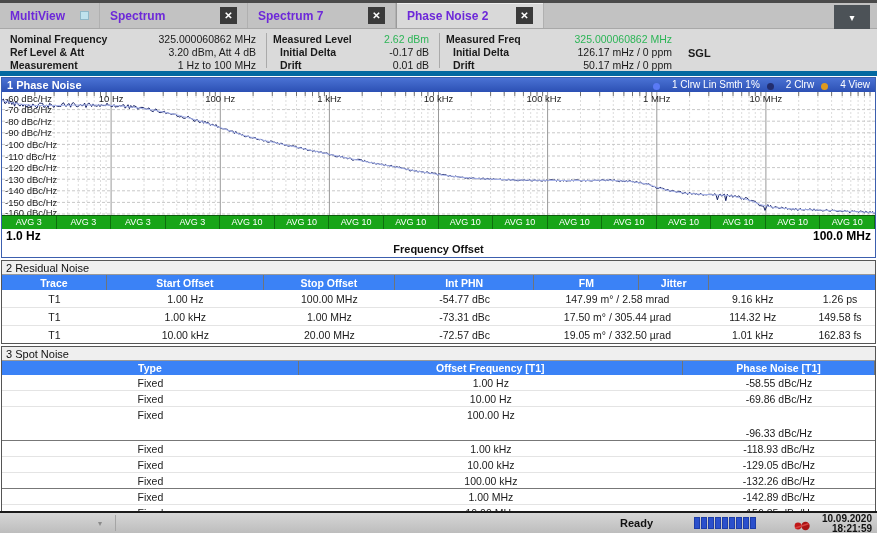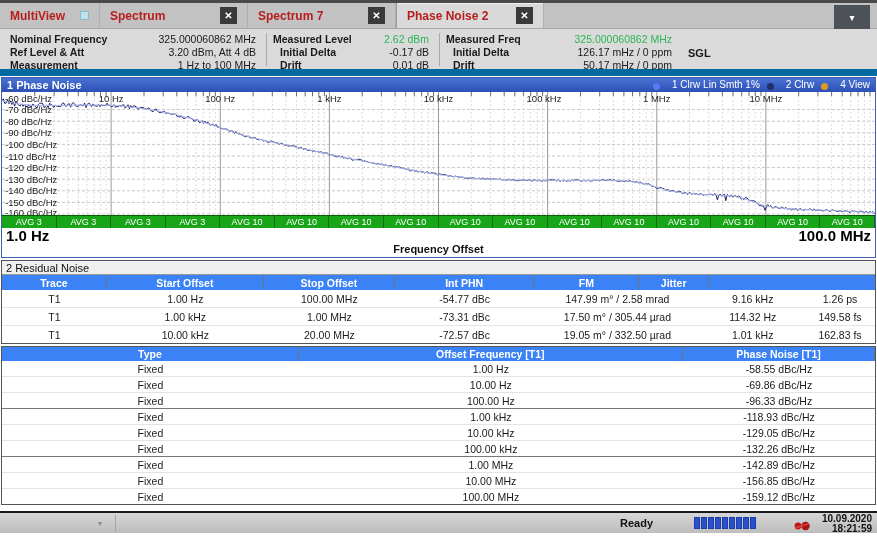--- a/index.html
+++ b/index.html
@@ -1,30 +1,30 @@
 <!DOCTYPE html>
 <html><head>
 <meta charset="utf-8">
 <style>
   * { margin:0; padding:0; box-sizing:border-box; }
   body { background:#888; font-family:"Liberation Sans", sans-serif; }
   .screen { width:877px; height:540px; background:#fff; position:relative; overflow:hidden; border-top:3px solid #4a4a4a;}
   
   .tabbar { height:26px; background:#c2c2c2; display:flex; align-items:stretch; position:relative; border-bottom:1px solid #a8a8a8;}
-  .tab { display:flex; align-items:center; padding:0 10px; font-size:12px; font-weight:bold; color:#b91c1c; gap:8px; justify-content:space-between; border-right:1px solid #b0b0b0; cursor:default;}
+  .tab { display:flex; align-items:center; padding:0 10px; font-size:12px; font-weight:bold; color:#6d28d9; gap:8px; justify-content:space-between; border-right:1px solid #b0b0b0; cursor:default;}
   .tab.w-mv { width:100px; }
   .tab.w-std { width:148px; }
   .tab.active { background:#d9d9d9; border-left:1px solid #9a9a9a; box-shadow:inset 0 1px 0 #efefef; }
   .mv-icon { width:9px; height:9px; background:#bfe3ee; border:1px solid #8fb8c8; display:inline-block; }
   .tab-close { width:17px; height:17px; background:#3a3a3a; color:#fff; font-size:10px; font-weight:bold; display:flex; align-items:center; justify-content:center; cursor:pointer; }
   .tab-close::before { content:"\2715"; }
   .menu-btn { position:absolute; right:7px; top:2px; width:36px; height:24px; background:#4c5257; color:#fff; display:flex; align-items:center; justify-content:center; font-size:10px; cursor:pointer; }
   .menu-btn::before { content:"\25BE"; }
   
-  .infobar { height:47px; background:#dadada; display:flex; padding:3px 0 2px 6px; font-size:10.5px; color:#1a1a1a; border-bottom:7px solid #0369a1; position:relative;}
+  .infobar { height:47px; background:#dadada; display:flex; padding:3px 0 2px 6px; font-size:10.5px; color:#1a1a1a; border-bottom:5px solid #0369a1; position:relative;}
   .info-col { display:flex; flex-direction:column; justify-content:space-between; padding:1px 8px 1px 4px; }
   .info-col.c1 { width:258px; } .info-col.c2 { width:168px; } .info-col.c3 { width:238px; }
   .vdiv { width:1px; background:#aaa; margin:1px 2px; }
   .info-row { display:flex; justify-content:space-between; line-height:13px; }
   .info-label { font-weight:bold; white-space:nowrap; }
   .info-row.indent .info-label { padding-left:7px; }
   .info-value { white-space:nowrap; text-align:right; }
   .info-value.green { color:#2db557; }
   .sgl { font-weight:bold; font-size:11px; padding:15px 0 0 8px; }
   
@@ -33,21 +33,21 @@
   .ct-label { font-weight:bold; flex:0 0 auto; }
   .legend { margin-left:auto; display:flex; gap:7px; font-size:10px; align-items:center; }
   .leg-item { display:flex; align-items:flex-end; gap:12px; cursor:pointer;}
   .leg-dot { width:7px; height:7px; border-radius:50%; display:inline-block; }
   .plot { position:relative; height:126px; background:#fff; overflow:hidden; }
   .plot svg { position:absolute; left:0; top:0; }
   .xlab { position:absolute; top:1px; transform:translateX(-50%); font-size:9.5px; color:#222; background:rgba(255,255,255,.0); }
   .ylab { position:absolute; left:3px; font-size:9.5px; color:#222; }
   .avgbar { height:14px; display:flex; background:#18a518; border-top:1px solid #0a5c0a; }
   .avgseg { flex:1; border-right:1px solid #0d6e0d; color:#fff; font-size:9px; display:flex; align-items:center; justify-content:center; white-space:nowrap; overflow:hidden;}
-  .xminmax { height:15px; display:flex; justify-content:space-between; align-items:center; font-size:15px; font-weight:bold; padding:0 4px; }
+  .xminmax { height:15px; display:flex; justify-content:space-between; align-items:center; font-size:12px; font-weight:bold; padding:0 4px; }
   .freq-offset { height:14px; text-align:center; font-size:11px; font-weight:bold; color:#111; }
   
   .datawin { margin:2px 1px 0 1px; border:1px solid #555; background:#fff; }
   .win-title { height:14px; background:#efefef; border-bottom:1px solid #999; font-size:11px; color:#111; padding:0 4px; display:flex; align-items:center; }
   .thead { display:flex; background:#3b82f6; color:#fff; font-weight:bold; font-size:10.5px; }
   .thead .cell { border-right:1px solid #6d747b; }
   .trow { display:flex; font-size:10.5px; color:#1a1a1a; border-bottom:1px solid #e4e4e4; background:#fff;}
   .trow.grp-end { border-bottom:1px solid #777; }
   .trow:last-child { border-bottom:none; }
   .cell { display:flex; align-items:center; justify-content:center; white-space:nowrap; overflow:hidden; }
@@ -244,40 +244,41 @@
           <div class="cell" style="width: 15%;">20.00 MHz</div>
           <div class="cell" style="width: 16%;">-72.57 dBc</div>
           <div class="cell" style="width: 19%;">19.05 m°  / 332.50 µrad</div>
           <div class="cell" style="width: 12%;">1.01 kHz</div>
           <div class="cell" style="width: 8%;">162.83 fs</div>
         </div>
       </div>
   </div>
 
   <div class="datawin spot">
+    <div class="win-title">3 Spot Noise</div>
     <div id="spot-table">
         <div class="thead">
           <div class="cell" style="width: 34%;">Type</div>
           <div class="cell" style="width: 44%;">Offset Frequency [T1]</div>
           <div class="cell" style="width: 22%;">Phase Noise [T1]</div>
         </div>
         <div class="trow">
           <div class="cell" style="width: 34%;">Fixed</div>
           <div class="cell" style="width: 44%;">1.00 Hz</div>
           <div class="cell" style="width: 22%;">-58.55 dBc/Hz</div>
         </div>
         <div class="trow">
           <div class="cell" style="width: 34%;">Fixed</div>
           <div class="cell" style="width: 44%;">10.00 Hz</div>
           <div class="cell" style="width: 22%;">-69.86 dBc/Hz</div>
         </div>
         <div class="trow grp-end">
           <div class="cell" style="width: 34%;">Fixed</div>
           <div class="cell" style="width: 44%;">100.00 Hz</div>
-          <div class="cell" style="width: 22%;">-96.33 dBc/Hz</div>
+          <div class="cell" style="width: 22%; margin-top: 18px;">-96.33 dBc/Hz</div>
         </div>
         <div class="trow">
           <div class="cell" style="width: 34%;">Fixed</div>
           <div class="cell" style="width: 44%;">1.00 kHz</div>
           <div class="cell" style="width: 22%;">-118.93 dBc/Hz</div>
         </div>
         <div class="trow">
           <div class="cell" style="width: 34%;">Fixed</div>
           <div class="cell" style="width: 44%;">10.00 kHz</div>
           <div class="cell" style="width: 22%;">-129.05 dBc/Hz</div>

